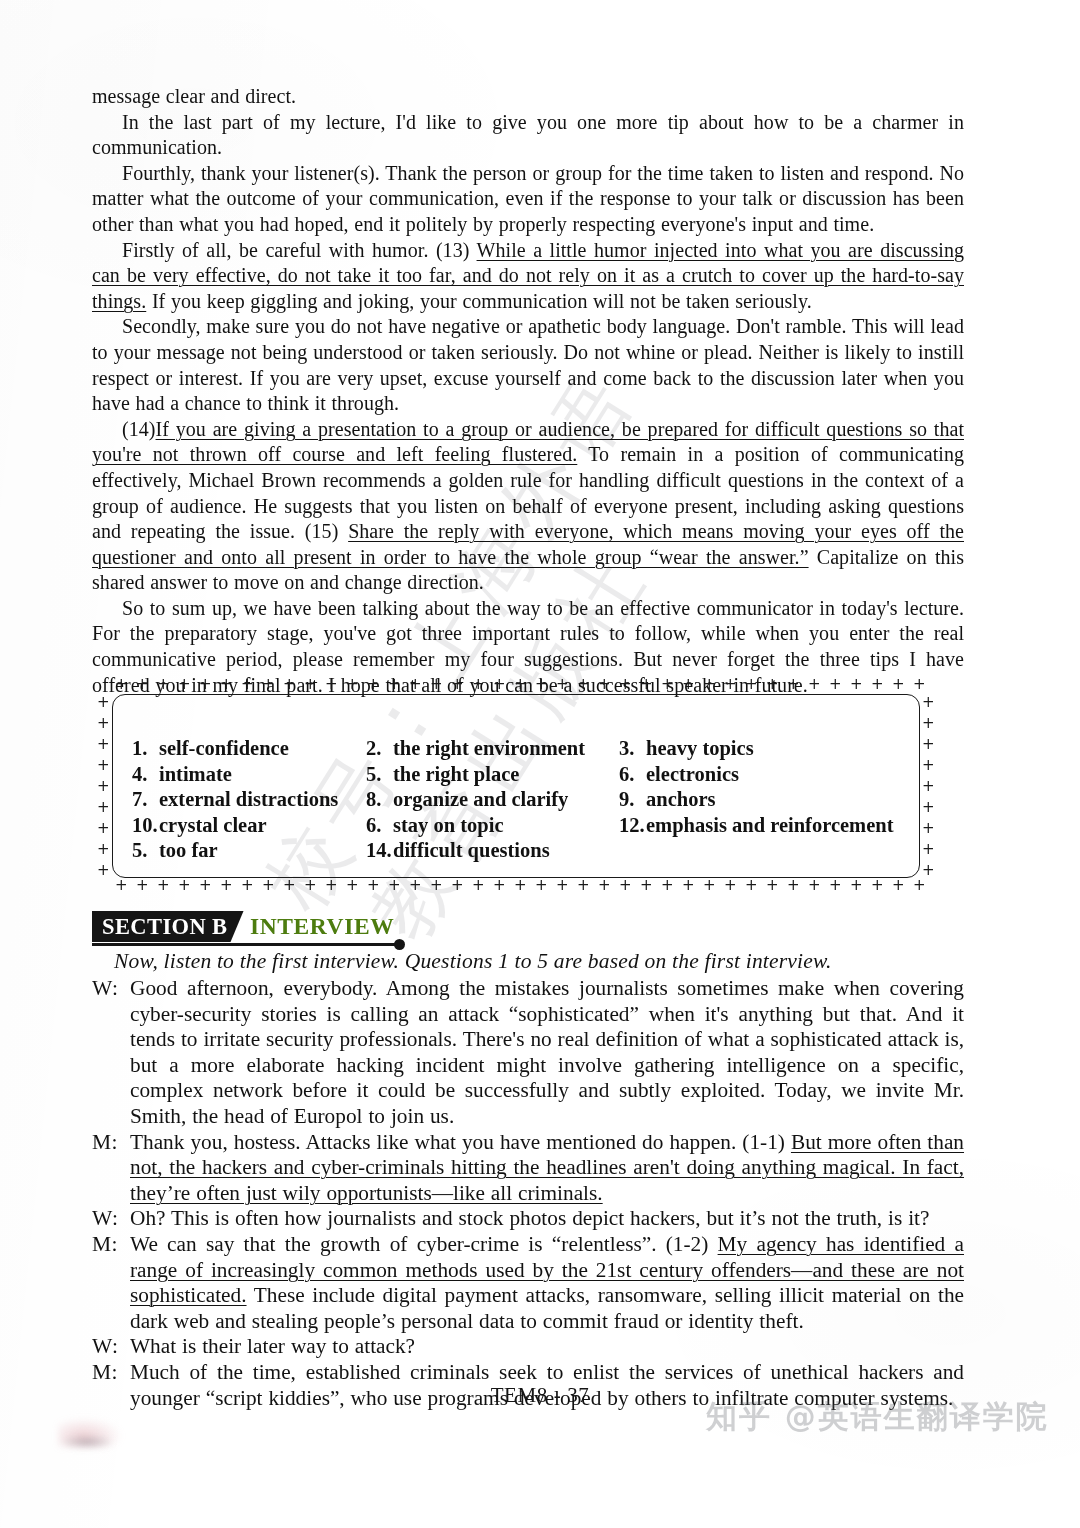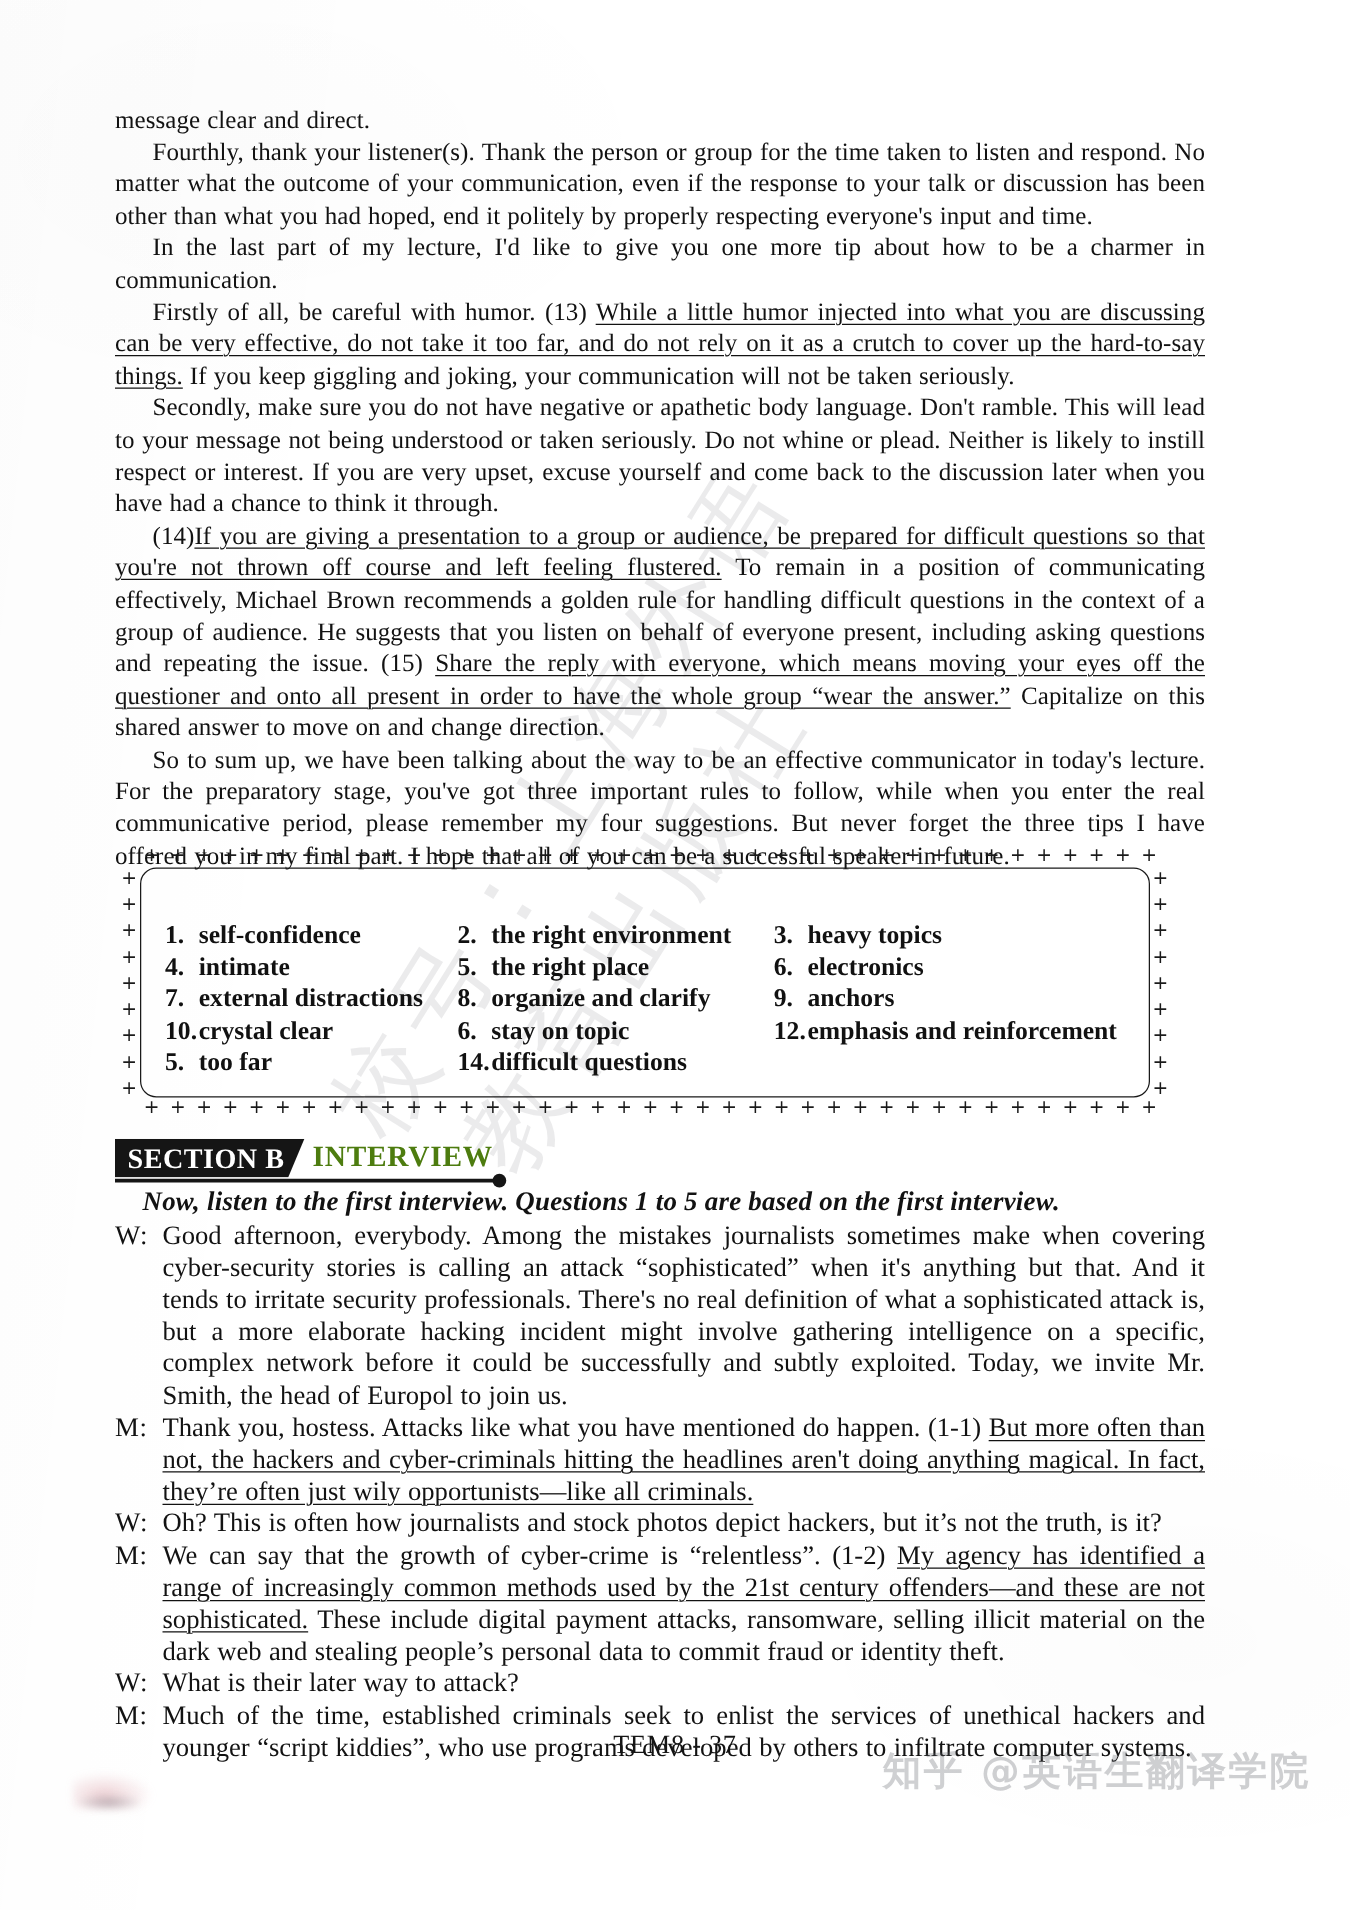--- a/index.html
+++ b/index.html
@@ -214,21 +214,21 @@
   }
 
   
   .interview {
     position: absolute;
     left: 92px;
     top: 948px;
     width: 872px;
   }
   .lead-in {
-    font-weight: 700;
+    font-weight: 400;
     font-style: italic;
     font-size: 21.5px;
     line-height: 27px;
     margin: 0 0 1px 22px;
     letter-spacing: 0.2px;
   }
   .turn {
     position: relative;
     padding-left: 38px;
     margin: 0;
@@ -273,22 +273,22 @@
   <div class="pink-smudge b"></div>
 
   <div class="wm-diagonal">
     <div>校号：上海外语</div>
     <div class="l2">教育出版社</div>
   </div>
 
   <div class="sheet">
     <div id="lecture-paragraphs">
         <p class="para">message clear and direct.</p>
+        <p class="para indent">In the last part of my lecture, I'd like to give you one more tip about how to be a charmer in communication.</p>
         <p class="para indent">Fourthly, thank your listener(s). Thank the person or group for the time taken to listen and respond. No matter what the outcome of your communication, even if the response to your talk or discussion has been other than what you had hoped, end it politely by properly respecting everyone's input and time.</p>
-        <p class="para indent">In the last part of my lecture, I'd like to give you one more tip about how to be a charmer in communication.</p>
         <p class="para indent">Firstly of all, be careful with humor.  (13) <span class="u">While a little humor injected into what you are discussing can be very effective, do not take it too far, and do not rely on it as a crutch to cover up the hard-to-say things.</span> If you keep giggling and joking, your communication will not be taken seriously.</p>
         <p class="para indent">Secondly, make sure you do not have negative or apathetic body language. Don't ramble. This will lead to your message not being understood or taken seriously. Do not whine or plead. Neither is likely to instill respect or interest. If you are very upset, excuse yourself and come back to the discussion later when you have had a chance to think it through.</p>
         <p class="para indent">(14)<span class="u">If you are giving a presentation to a group or audience, be prepared for difficult questions so that you're not thrown off course and left feeling flustered.</span> To remain in a position of communicating effectively, Michael Brown recommends a golden rule for handling difficult questions in the context of a group of audience. He suggests that you listen on behalf of everyone present, including asking questions and repeating the issue.  (15) <span class="u">Share the reply with everyone, which means moving your eyes off the questioner and onto all present in order to have the whole group “wear the answer.”</span> Capitalize on this shared answer to move on and change direction.</p>
         <p class="para indent">So to sum up, we have been talking about the way to be an effective communicator in today's lecture. For the preparatory stage, you've got three important rules to follow, while when you enter the real communicative period, please remember my four suggestions. But never forget the three tips I have offered you in my final part. I hope that all of you can be a successful speaker in future.</p>
       </div>
   </div>
 
   <div class="answer-wrap">
     <div class="answer-plus" id="answer-plus">
         <span style="left: 14px; top: -4px;">+</span>

